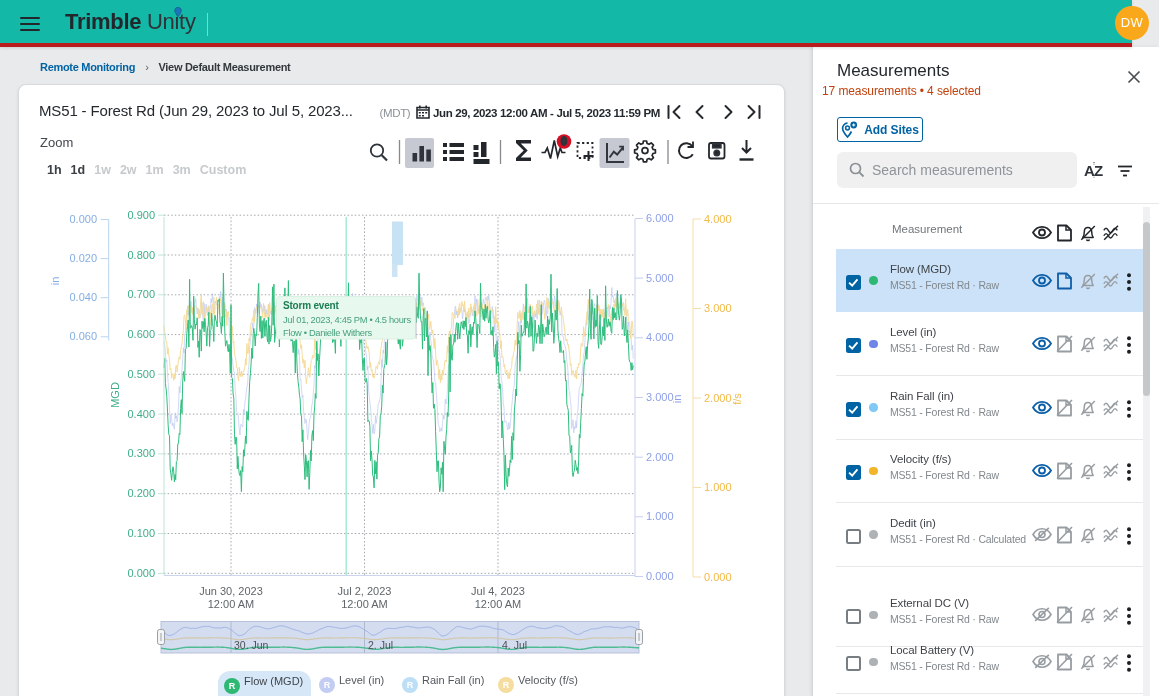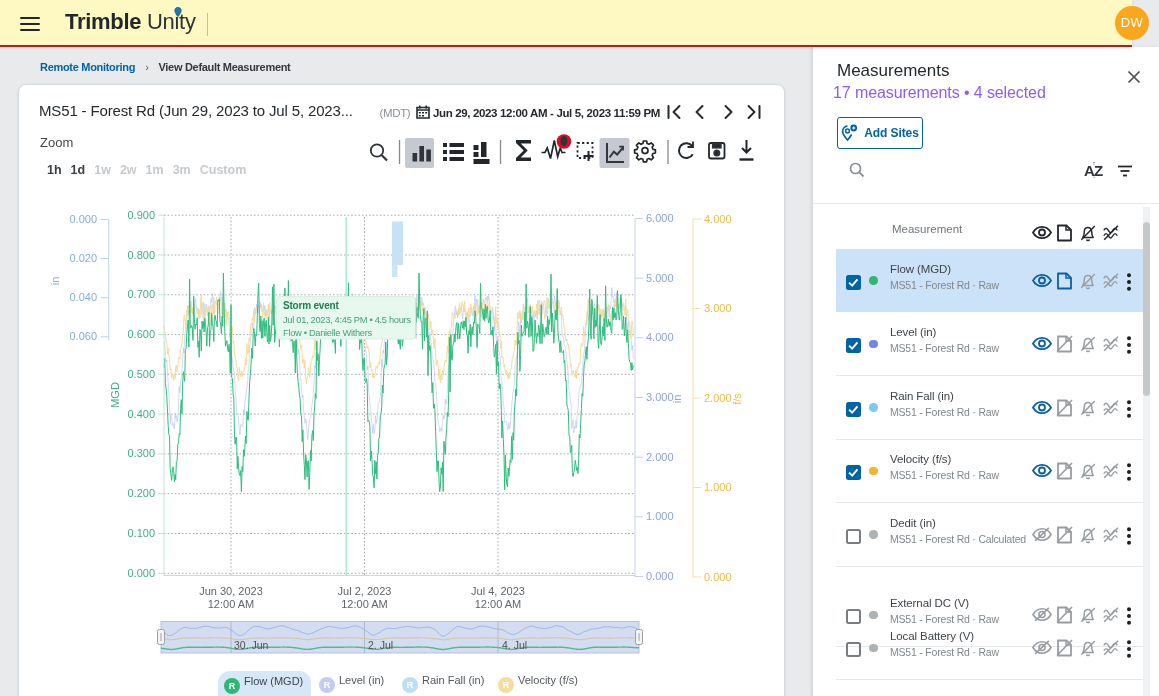--- a/index.html
+++ b/index.html
@@ -1,16 +1,16 @@
 <!DOCTYPE html>
 <html><head><meta charset="utf-8">
 <style>
 *{margin:0;padding:0;box-sizing:border-box}
 html,body{width:1159px;height:696px;overflow:hidden;font-family:"Liberation Sans",sans-serif;background:#e9eaec}
-#hdr{position:absolute;left:0;top:0;width:1132px;height:47px;background:#fef9c3;border-bottom:2px solid #b91c1c;box-shadow:0 1px 3px rgba(0,0,0,.12);z-index:5}
+#hdr{position:absolute;left:0;top:0;width:1132px;height:47px;background:#14b8a6;border-bottom:4px solid #b91c1c;box-shadow:0 1px 3px rgba(0,0,0,.12);z-index:5}
 #burger{position:absolute;left:20px;top:16.5px;width:20px;height:15px}
 #burger span{display:block;height:2.3px;background:#23272b;margin-bottom:3.8px;border-radius:1px}
 #logo{position:absolute;left:65px;top:9px;font-size:22px;color:#22272c;letter-spacing:-0.3px}
 #logo b{font-weight:700}
 #logo .u{font-weight:400;color:#2e3338}
 #pin{position:absolute;left:174px;top:7px}
 #hsep{position:absolute;left:207px;top:13px;width:1px;height:23px;background:#b9bdc0}
 #ptitle{position:absolute;left:219px;top:14px;font-size:16.5px;color:#41464b;letter-spacing:-0.2px}
 #avatar{position:absolute;left:1115px;top:6px;width:34px;height:34px;border-radius:50%;background:#f9a81b;color:#fff;font-size:13px;font-weight:400;text-align:center;line-height:34px;letter-spacing:0.3px}
 #crumb{position:absolute;left:40px;top:61px;font-size:11px;font-weight:bold;z-index:1;letter-spacing:-0.3px}
@@ -23,22 +23,22 @@
 #zoomlab{position:absolute;left:40px;top:135px;font-size:13px;color:#44494e;z-index:2}
 #presets{position:absolute;left:47px;top:163px;font-size:12.5px;font-weight:bold;color:#c6cacd;z-index:2;letter-spacing:0}
 #presets span{margin-right:9px}
 #presets .on{color:#3a4046}
 #presets .cust{font-weight:bold}
 #legend{position:absolute;left:0;top:0;z-index:2}
 .lgi{position:absolute;height:40px;font-size:11px;color:#53585d;white-space:nowrap}
 .lgb{display:inline-block;width:16px;height:16px;border-radius:50%;color:#fff;font-size:9px;font-weight:bold;text-align:center;line-height:16px;vertical-align:-4px;margin-right:4px}
 #panel{position:absolute;left:812px;top:47px;width:347px;height:649px;background:#fff;border-left:1px solid #d4d7da;box-shadow:-1px 0 3px rgba(0,0,0,.08);z-index:4}
 #ptl{position:absolute;left:24px;top:14px;font-size:17px;color:#24292e}
-#psub{position:absolute;left:20px;top:37px;font-size:16px;color:#8b5cf6;letter-spacing:-0.1px}
-.btn{position:absolute;height:32px;border:1.5px solid #0063a3;border-radius:3px;color:#0063a3;font-size:12px;font-weight:bold;display:flex;align-items:center;justify-content:center;gap:6px;white-space:nowrap;letter-spacing:-0.1px}
+#psub{position:absolute;left:9px;top:37px;font-size:12px;color:#c2410c;letter-spacing:-0.1px}
+.btn{position:absolute;height:25px;border:1.5px solid #0063a3;border-radius:3px;color:#0063a3;font-size:12px;font-weight:bold;display:flex;align-items:center;justify-content:center;gap:6px;white-space:nowrap;letter-spacing:-0.1px}
 #srch{position:absolute;left:24px;top:105px;width:240px;height:36px;background:#f0f0f1;border-radius:6px;font-size:14px;color:#8e9499;line-height:36px}
 #srch span{margin-left:35px}
 #pdiv{position:absolute;left:0;top:156px;width:347px;height:1px;background:#e7e8ea}
 #mhead{position:absolute;left:79px;top:176px;font-size:11.5px;color:#70767b}
 .row{position:absolute;left:0;width:334px;height:63.5px}
 .row .nm{position:absolute;left:77px;top:14px;font-size:11.5px;color:#3f444a;letter-spacing:-0.1px}
 .row .sb{position:absolute;left:77px;top:30px;font-size:10.5px;color:#82888d;letter-spacing:-0.2px}
 .rdiv{position:absolute;left:23px;width:311px;height:1px;background:#e7e8ea}
 .dot{position:absolute;left:56px;top:27.5px;width:8.5px;height:8.5px;border-radius:50%}
 .cb{position:absolute;left:33px;top:26px;width:15px;height:15px;border-radius:2.5px}
@@ -287,20 +287,21 @@
 <svg class="icon" style="left:314px;top:23px" width="14" height="14" viewBox="0 0 14 14">
       <path d="M1.5 1.5 12.5 12.5 M12.5 1.5 1.5 12.5" stroke="#4a4f54" stroke-width="1.7"></path>
     </svg>
 <div id="psub">17 measurements • 4 selected</div>
 <div class="btn" style="left:24px;top:70px;width:86px"><svg width="17" height="18" viewBox="0 0 17 18">
         <path d="M6.5 2.2A5 5 0 0 0 1.6 7.3c0 3.4 4.9 8.7 4.9 8.7s2.6-2.8 4-5.5" fill="none" stroke="#0063a3" stroke-width="1.7"></path>
         <circle cx="6.5" cy="7" r="1.9" fill="none" stroke="#0063a3" stroke-width="1.5"></circle>
         <circle cx="12.7" cy="4" r="3.4" fill="#0063a3"></circle>
         <path d="M12.7 2.4v3.2 M11.1 4h3.2" stroke="#fff" stroke-width="1.1"></path>
       </svg>Add Sites</div>
+<div id="srch"><span>Search measurements</span></div>
 <svg class="icon" style="left:36px;top:115px" width="16" height="16" viewBox="0 0 16 16">
       <circle cx="6.5" cy="6.5" r="5" fill="none" stroke="#8a9095" stroke-width="1.7"></circle>
       <path d="M10.2 10.2 14.5 14.5" stroke="#8a9095" stroke-width="1.8"></path>
     </svg>
 <svg class="icon" style="left:271px;top:114px" width="20" height="18" viewBox="0 0 20 18">
       <text x="0" y="14.5" font-size="15" font-weight="bold" fill="#2f343a" font-family="Liberation Sans,sans-serif">A</text>
       <text x="10" y="14.5" font-size="15" font-weight="bold" fill="#2f343a" font-family="Liberation Sans,sans-serif">Z</text>
       <path d="M10 1v3 M10 14v3" stroke="#2f343a" stroke-width="1" stroke-dasharray="1.2,1.3"></path>
     </svg>
 <svg class="icon" style="left:304px;top:118px" width="16" height="12" viewBox="0 0 16 12">
@@ -600,21 +601,21 @@
 <g transform="translate(94,1)">
           <g fill="#1b1f23">
             <circle cx="3" cy="3.2" r="2"></circle>
             <circle cx="3" cy="10" r="2"></circle>
             <circle cx="3" cy="16.8" r="2"></circle>
           </g>
         </g>
 </svg>
 <div class="rdiv" style="top:63px"></div>
 </div>
-<div class="row" style="top:569px">
+<div class="row" style="top:583px">
 <div class="cb off"></div>
 <div class="dot" style="background:#adb2b6"></div>
 <div class="nm">Local Battery (V)</div>
       <div class="sb">MS51 - Forest Rd · Raw</div>
 <svg class="icon" style="left:219px;top:22px" width="116" height="20" viewBox="0 0 116 20">
 <g>
           <g fill="none" stroke="#989da2" stroke-width="1.6">
             <path d="M1 9.5C3.2 5.7 6.5 3.8 10 3.8s6.8 1.9 9 5.7c-2.2 3.8-5.5 5.7-9 5.7s-6.8-1.9-9-5.7z"></path>
             <circle cx="10" cy="9.5" r="3"></circle>
             <path d="M3.2 15.8 16.8 2.8" stroke-width="1.7"></path>

